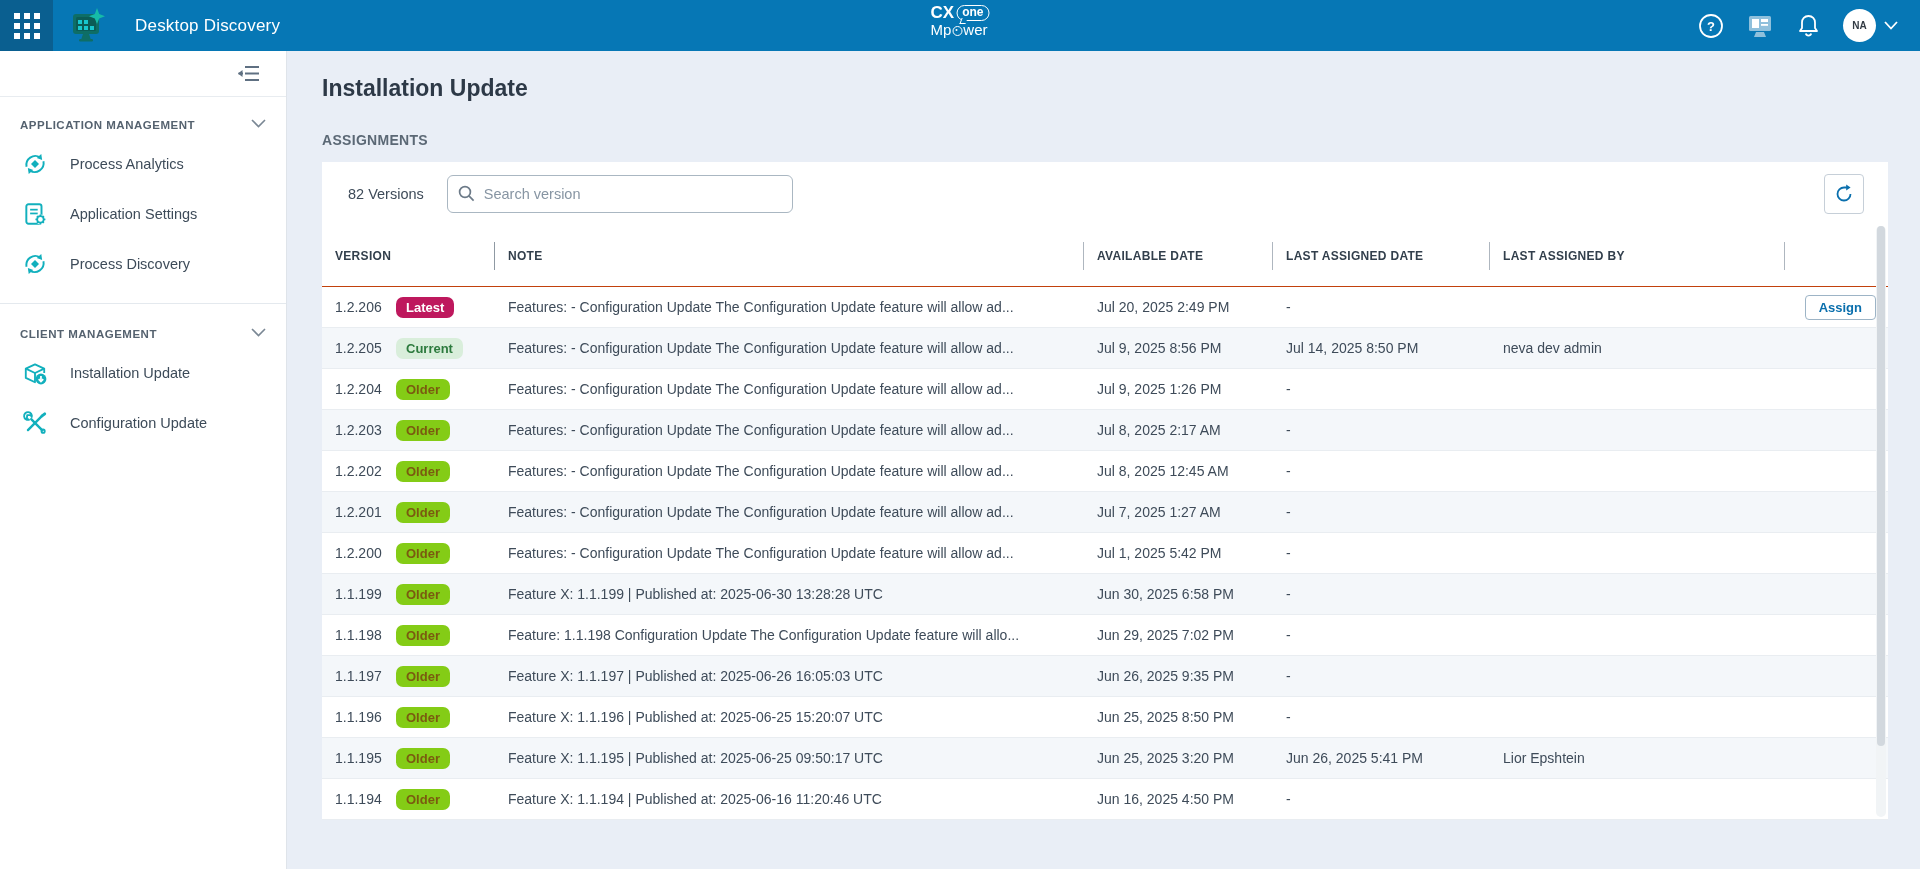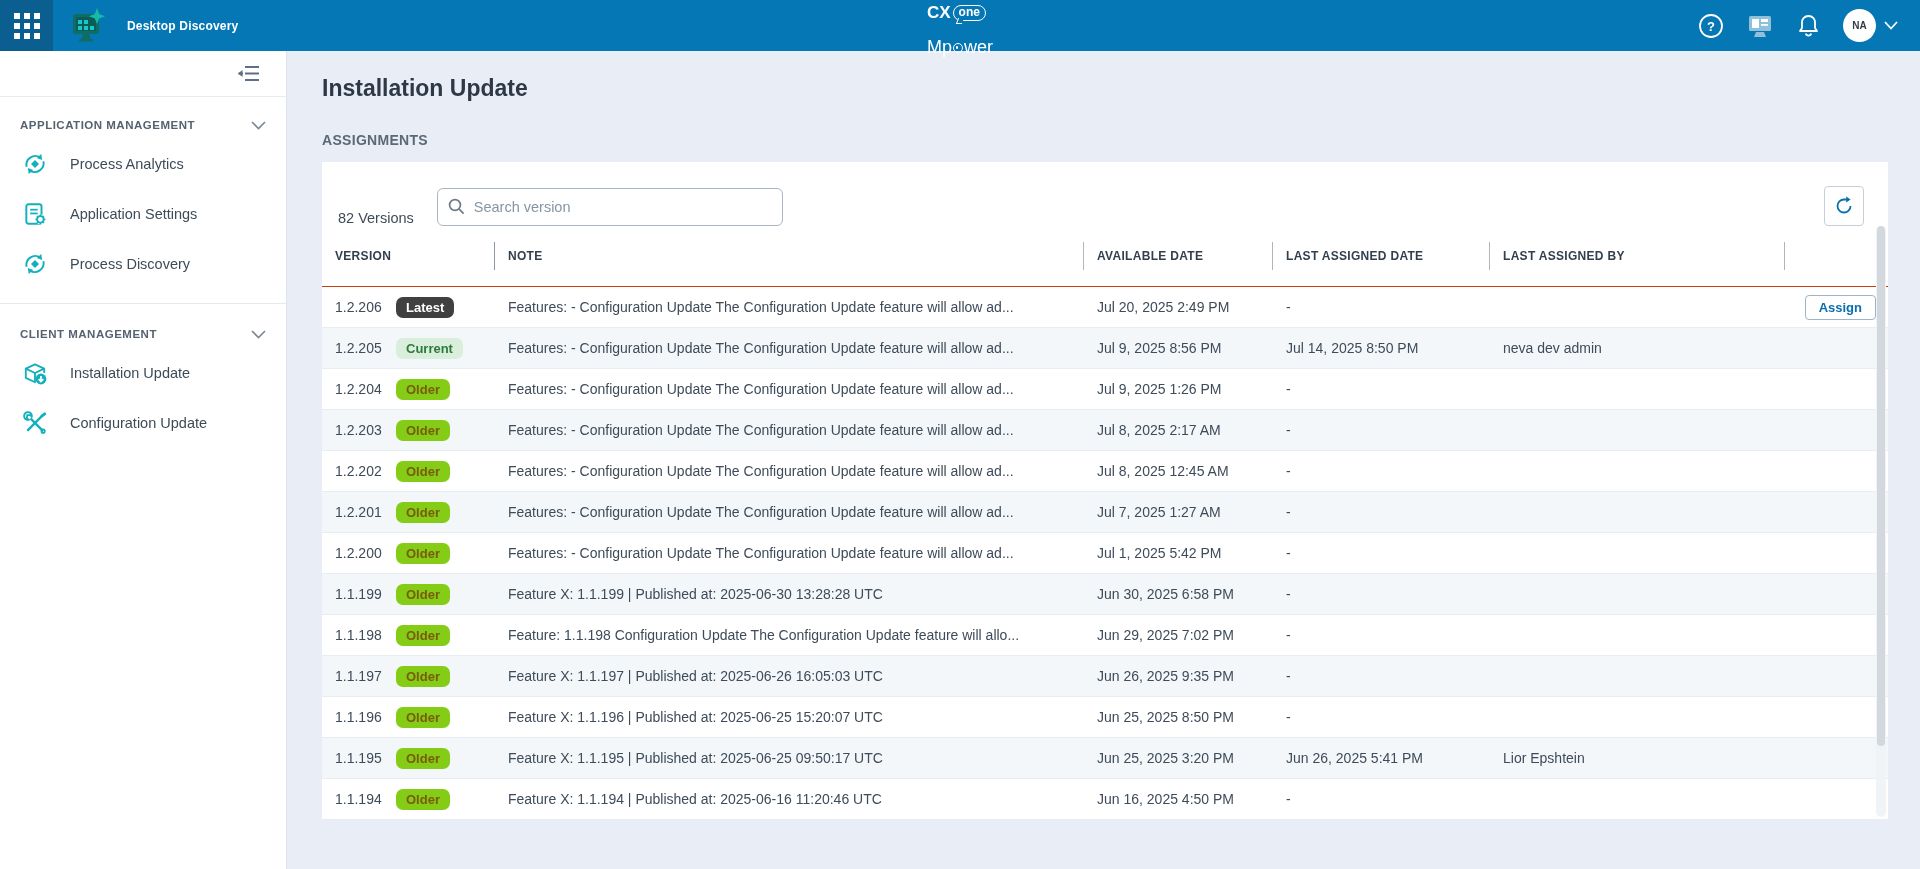--- a/index.html
+++ b/index.html
@@ -2,55 +2,55 @@
 <html><head>
 <meta charset="utf-8">
 <style>
   * { margin:0; padding:0; box-sizing:border-box; }
   html,body { width:1920px; height:869px; overflow:hidden; font-family:"Liberation Sans", sans-serif; background:#e9eef6; }
 
   
   .topbar { height:51px; background:#0677b5; display:flex; align-items:center; position:relative; color:#fff; }
   .waffle-box { width:53px; height:51px; background:#0a5f90; display:flex; align-items:center; justify-content:center; cursor:pointer; }
   .app-logo { margin-left:14px; display:flex; align-items:center; }
-  .app-title { margin-left:20px; font-size:12px; font-weight:700; letter-spacing:.2px; }
+  .app-title { margin-left:28px; font-size:17px; font-weight:400; letter-spacing:.2px; }
   .brand { position:absolute; left:50%; transform:translateX(-50%); top:4px; text-align:left; line-height:1.05; }
   .brand-top { font-size:17px; font-weight:700; display:flex; align-items:center; }
   .one-bubble { display:inline-block; border:1.6px solid #fff; border-radius:10px; padding:0 5px 1px 5px; font-size:12px; font-weight:700; margin-left:2px; position:relative; }
   .one-bubble::after { content:""; position:absolute; left:3px; bottom:-4px; width:5px; height:5px; background:#0677b5; border-left:1.6px solid #fff; border-bottom:1.6px solid #fff; transform:skewX(-20deg); }
-  .brand-bottom { font-size:18px; font-weight:400; display:flex; align-items:center; margin-top:16px; }
+  .brand-bottom { font-size:15px; font-weight:400; display:flex; align-items:center; margin-top:0; }
   .robot-o { display:inline-block; width:10px; height:10px; border:1.5px solid #fff; border-radius:50%; margin:2px 1px 0 1px; position:relative; }
   .robot-o::after { content:""; position:absolute; left:2.2px; top:2.2px; width:2.2px; height:2.2px; background:#fff; border-radius:50%; }
   .topbar-right { margin-left:auto; display:flex; align-items:center; gap:22px; padding-right:22px; }
   .icon-btn { background:none; border:none; cursor:pointer; display:flex; align-items:center; }
   .avatar-wrap { display:flex; align-items:center; gap:8px; cursor:pointer; }
   .avatar { width:33px; height:33px; background:#fff; border-radius:50%; display:flex; align-items:center; justify-content:center; font-size:10px; font-weight:700; color:#333b44; }
 
   
   .shell { display:flex; height:818px; }
   .sidebar { width:287px; background:#fff; border-right:1px solid #dfe4ea; flex-shrink:0; }
   .collapse-row { height:46px; display:flex; align-items:center; justify-content:flex-end; padding-right:26px; border-bottom:1px solid #e8ecf0; }
   .nav-section { padding:14px 0 4px 0; }
-  .section-head { display:flex; align-items:center; justify-content:space-between; padding:8px 20px 8px 20px; cursor:pointer; }
+  .section-head { display:flex; align-items:flex-start; justify-content:space-between; padding:8px 20px 8px 20px; cursor:pointer; }
   .section-title { font-size:11.5px; font-weight:700; color:#55626f; letter-spacing:.5px; }
   .nav-item { display:flex; align-items:center; gap:22px; height:50px; padding-left:22px; cursor:pointer; }
   .nav-label { font-size:14.5px; color:#3d4b59; }
   .side-divider { height:1px; background:#e4e9ee; margin:10px 0 2px 0; }
 
   
   .main { flex:1; padding:20px 0 0 35px; }
   .page-title { font-size:23px; font-weight:700; color:#2d3947; margin-top:4px; }
   .tabs { display:flex; gap:44px; margin-top:30px; }
   .tab { display:flex; align-items:center; gap:12px; padding-bottom:11px; font-size:14px; font-weight:700; letter-spacing:.3px; color:#5b6875; cursor:pointer; border-bottom:3px solid transparent; }
   .tab.active { color:#0a6fad; border-bottom-color:#0a6fad; }
   .new-badge { background:#0a6fad; color:#fff; font-size:13px; font-weight:700; padding:4px 12px; border-radius:14px; letter-spacing:0; }
 
   
   .card { width:1566px; height:658px; background:#fff; position:relative; }
-  .toolbar { height:64px; display:flex; align-items:flex-end; padding:0 24px 0 16px; }
+  .toolbar { height:64px; display:flex; align-items:center; padding:0 24px 0 26px; }
   .count-label { font-size:14.5px; color:#3e4b59; margin-right:23px; }
   .search-wrap { position:relative; }
   .search-input { width:346px; height:38px; border:1px solid #aab7c2; border-radius:6px; padding:0 12px 0 36px; font-size:14.5px; color:#3e4b59; font-family:"Liberation Sans", sans-serif; outline:none; }
   .search-input::placeholder { color:#8795a3; }
   .search-ico { position:absolute; left:11px; top:10px; }
   .refresh-btn { margin-left:auto; width:40px; height:40px; background:#fff; border:1px solid #c6cfd8; border-radius:4px; display:flex; align-items:center; justify-content:center; cursor:pointer; }
 
   .thead { height:61px; display:flex; align-items:center; border-bottom:1px solid #c2410c; padding-right:12px; }
   .th { font-size:12px; font-weight:700; color:#323f4c; letter-spacing:.3px; padding-left:13px; position:relative; height:28px; display:flex; align-items:center; cursor:pointer; }
   .th::after { content:""; position:absolute; right:0; top:0; width:1px; height:28px; background:#aeb6bf; }
@@ -64,21 +64,21 @@
   .col-lastdate { width:217px; }
   .col-lastby { width:295px; }
   .col-action { width:91px; }
 
   .tbody {}
   .trow { height:41px; display:flex; align-items:center; border-bottom:1px solid #e9edf1; font-size:14px; color:#3e4b59; padding-right:12px; cursor:pointer; }
   .trow.alt { background:#f4f7fa; }
   .cell { padding-left:13px; white-space:nowrap; overflow:hidden; display:flex; align-items:center; }
   .ver { width:58px; display:inline-block; }
   .badge { font-size:13px; font-weight:700; padding:3px 10px; border-radius:7px; margin-left:3px; }
-  .badge-latest { background:#404040; color:#fff; }
+  .badge-latest { background:#be185d; color:#fff; }
   .badge-current { background:#d9eedb; color:#2c7a3d; }
   .badge-older { background:#84cc16; color:#7a5b10; }
   .assign-btn { margin-left:auto; background:#fff; border:1px solid #9db4c6; border-radius:4px; color:#0a6fad; font-weight:700; font-size:13px; padding:4px 13px; cursor:pointer; font-family:"Liberation Sans", sans-serif; }
 
   .vscroll { position:absolute; right:2px; top:64px; bottom:3px; width:10px; background:#f1f4f6; border-radius:5px; }
   .vscroll-thumb { position:absolute; top:0; left:1px; width:8px; height:88%; background:#d2d8de; border-radius:4px; cursor:pointer; }
 </style>
 </head>
 <body>
 

